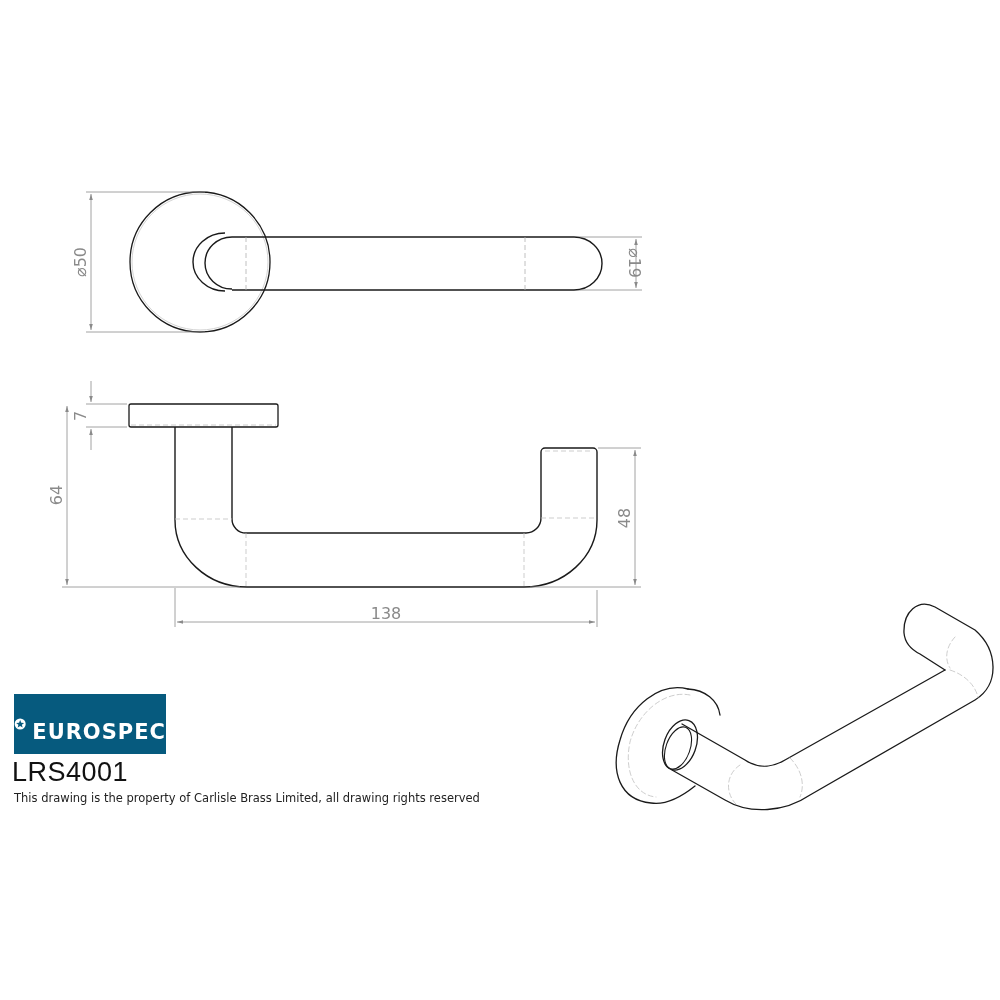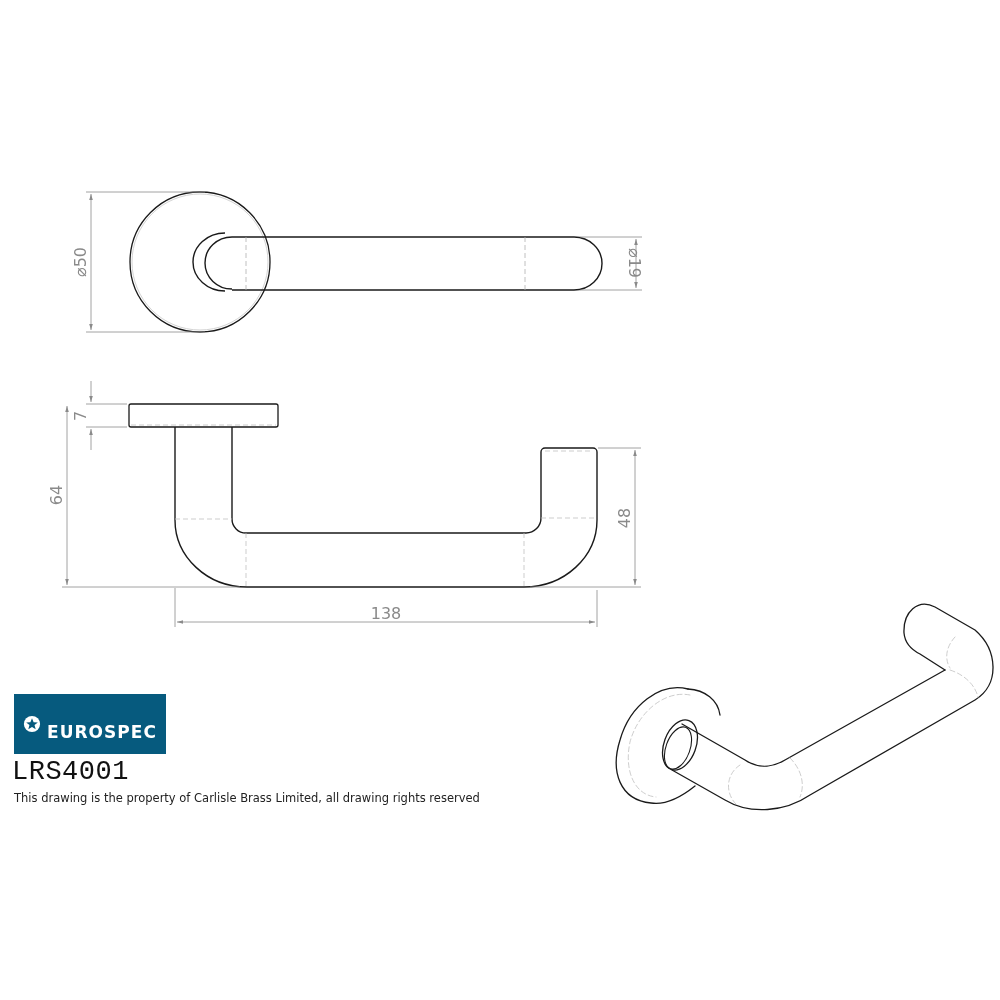--- a/index.html
+++ b/index.html
@@ -1,22 +1,22 @@
 <!DOCTYPE html>
 <html><head>
 <meta charset="utf-8">
 <style>
   html, body { margin:0; padding:0; background:#ffffff; }
   body { width:1000px; height:1000px; position:relative; overflow:hidden; font-family:"DejaVu Sans", sans-serif; }
   #drawing { position:absolute; left:0; top:0; width:1000px; height:1000px; }
   .dimtext { font-family:"DejaVu Sans", sans-serif; font-size:16px; fill:#8a8a8a; }
   .logo { position:absolute; left:14px; top:694px; width:152px; height:60px; background:#065a7e; display:flex; align-items:center; justify-content:center; }
-  .logo-text { color:#ffffff; font-family:"DejaVu Sans", sans-serif; font-weight:bold; font-size:17px; letter-spacing:1px; margin-left:6px;margin-top:16px; }
+  .logo-text { color:#ffffff; font-family:"DejaVu Sans", sans-serif; font-weight:bold; font-size:21px; letter-spacing:1px; margin-left:6px;margin-top:16px; }
   .logo-icon { width:18px; height:18px; }
-  .product-code { position:absolute; left:12px; top:757px; font-family:Liberation Mono, monospace; font-size:27px; color:#111; letter-spacing:0.5px; font-weight:300; }
+  .product-code { position:absolute; left:12px; top:757px; font-family:Liberation Sans, sans-serif; font-size:27px; color:#111; letter-spacing:0.5px; font-weight:300; }
   .copyright { position:absolute; left:14px; top:791px; font-family:"DejaVu Sans", sans-serif; font-size:11.5px; color:#222; }
 </style>
 </head>
 <body>
 
 <svg id="drawing" viewBox="0 0 1000 1000" xmlns="http://www.w3.org/2000/svg">
   <defs>
     <marker id="arr" viewBox="0 0 10 10" refX="10" refY="5" markerWidth="10" markerHeight="6" orient="auto-start-reverse" markerUnits="userSpaceOnUse">
       <path d="M0,2 L10,5 L0,8 z" fill="#8a8a8a"></path>
     </marker>

